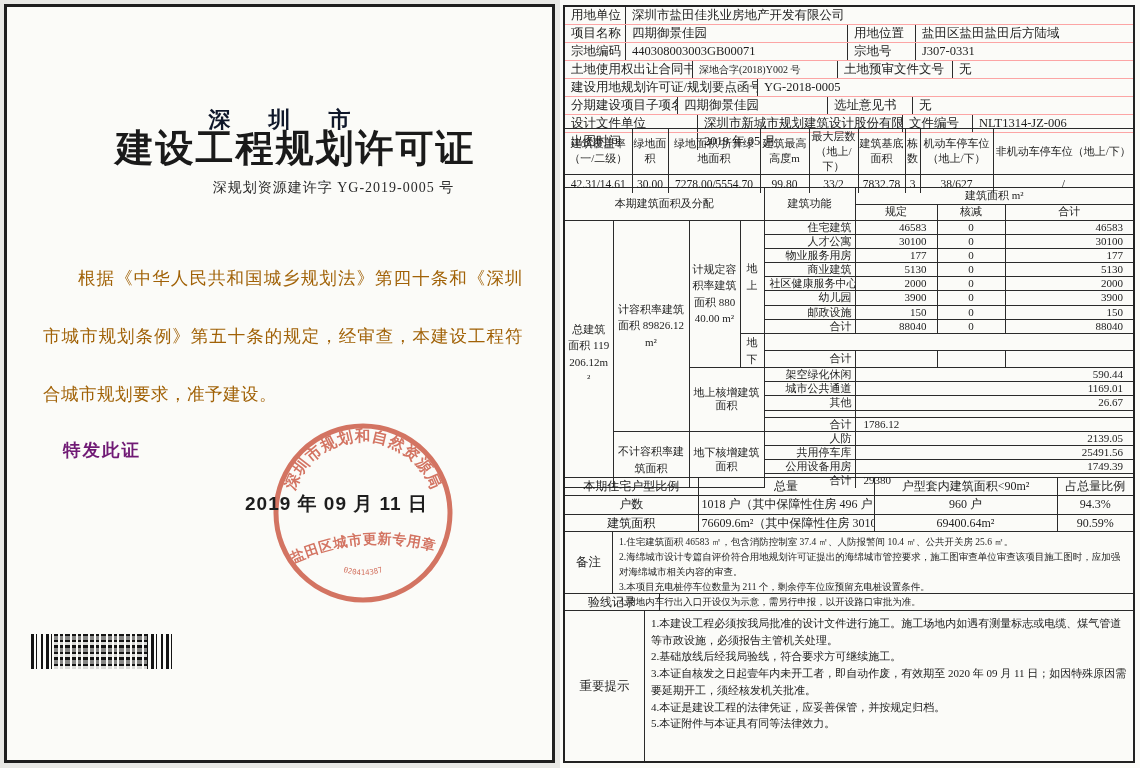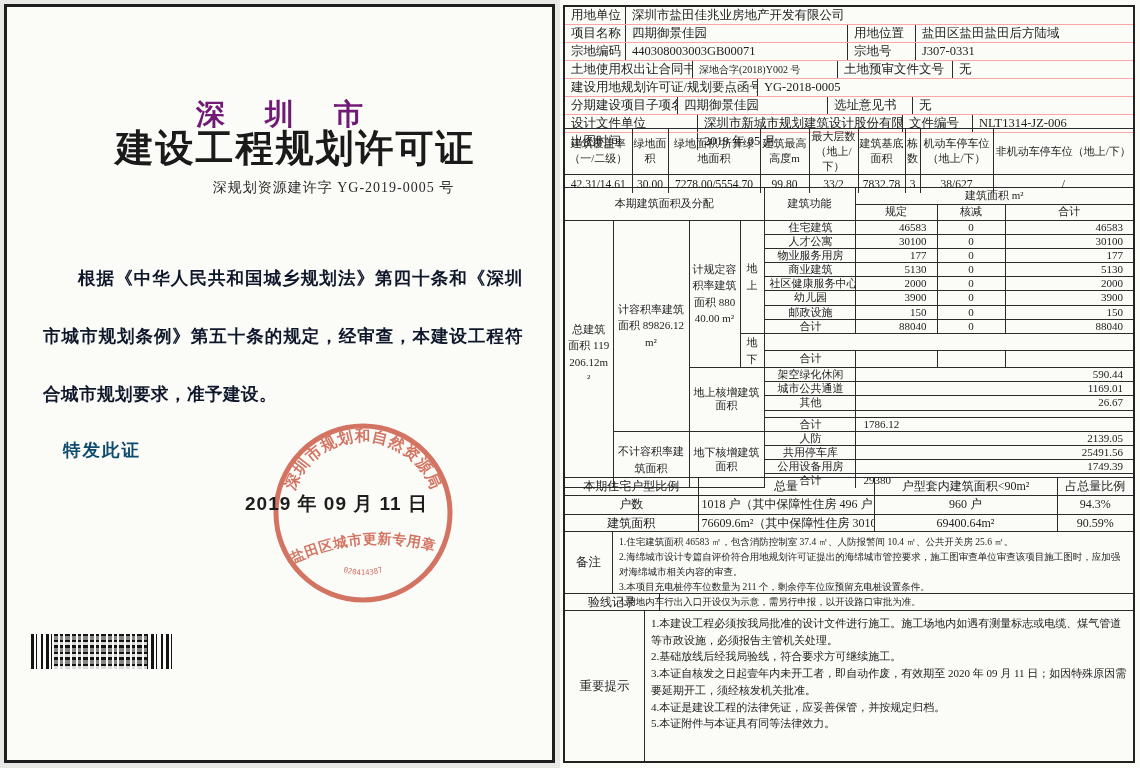--- a/index.html
+++ b/index.html
@@ -3,35 +3,35 @@
 <meta charset="utf-8">
 <style>
   * { margin:0; padding:0; box-sizing:border-box; }
   html,body { width:1140px; height:768px; }
   body { font-family:"Liberation Serif","DejaVu Serif",serif; color:#1c1c1c; background:#e8e8e5; }
   .canvas { position:relative; width:1140px; height:768px; overflow:hidden; background:#e8e8e5; }
 
   
   .left-page { position:absolute; left:4px; top:4px; width:551px; height:759px;
     background:#fbfbf8; border:3px solid #1e1e1e; }
-  .lp-city { position:absolute; top:88px; left:0; width:100%; text-align:center;
+  .lp-city { position:absolute; top:98px; left:0; width:100%; text-align:center;
     font-family:"Liberation Sans","DejaVu Sans",sans-serif; font-weight:bold;
-    font-size:29px; letter-spacing:16px; text-indent:16px; color:#701a75; }
+    font-size:22px; letter-spacing:16px; text-indent:16px; color:#0f172a; }
   .lp-title { position:absolute; top:116px; left:0; width:100%; text-align:center;
     font-family:"Liberation Sans","DejaVu Sans",sans-serif; font-weight:bold;
     font-size:38px; letter-spacing:2px; color:#1a1a1a;padding-left:32px; }
   .lp-certno { position:absolute; top:172px; left:54px; width:100%; text-align:center;
     font-size:14px; letter-spacing:1px; color:#2a2a2a; }
   .lp-para { position:absolute; top:243px; left:36px; width:480px;
-    font-family:"Liberation Sans","DejaVu Sans",sans-serif; font-weight:bold;
+    font-family:"Liberation Sans","DejaVu Sans",sans-serif; font-weight:normal;
     font-size:17.5px; line-height:3.3; text-indent:2em; text-align:justify;
-    letter-spacing:0.5px; color:#0f172a; }
+    letter-spacing:0.5px; color:#a16207; }
   .lp-issue { position:absolute; top:431px; left:56px;
     font-family:"Liberation Sans","DejaVu Sans",sans-serif; font-weight:bold;
-    font-size:17.5px; letter-spacing:2px; color:#0c4a6e; }
+    font-size:17.5px; letter-spacing:2px; color:#701a75; }
   .lp-seal { position:absolute; left:262px; top:412px; width:188px; height:188px; opacity:0.82; }
   .lp-date { position:absolute; top:484px; left:238px;
     font-family:"Liberation Sans","DejaVu Sans",sans-serif; font-weight:bold;
     font-size:19px; letter-spacing:1px; color:#1d1d1d; z-index:3; }
   .barcode { position:absolute; left:24px; top:627px; width:142px; height:35px;
     background:
       repeating-linear-gradient(90deg,#131313 0 3px,#fbfbf8 3px 5px,#131313 5px 6px,#fbfbf8 6px 10px,#131313 10px 12px,#fbfbf8 12px 15px);
   }
   .barcode-core { position:absolute; left:16%; top:0; width:66%; height:100%;
     background:
@@ -63,21 +63,21 @@
   .stats { height:59px; }
   .stats table { height:59px; }
   .stats th { font-size:11px; line-height:1.35; text-align:center; vertical-align:middle; padding:0 1px; border-top:none; }
   .stats td { font-size:11.5px; text-align:center; height:19px; border-bottom:none; }
 
   
   .alloc { height:290px; }
   .alloc table { height:290px; }
   .alloc td,.alloc th { font-size:11px; line-height:1.2; vertical-align:middle; padding:0 3px; }
   .alloc th { text-align:center; border-top:none; }
-  .alloc .fn { text-align:center; padding-left:5px; white-space:nowrap; }
+  .alloc .fn { text-align:right; padding-left:5px; white-space:nowrap; }
   .alloc .ctr { text-align:center; }
   .alloc .num { text-align:right; padding-right:10px; }
   .alloc .numl { text-align:left; padding-left:8px; }
   .alloc .vert { text-align:center; word-break:break-all; line-height:1.5; }
   .alloc tr { height:14px; }
   .alloc tr.hdr { height:16px; }
   .alloc tr.thin { height:7px; }
   .alloc .lastrow td { border-bottom:none; }
 
   

